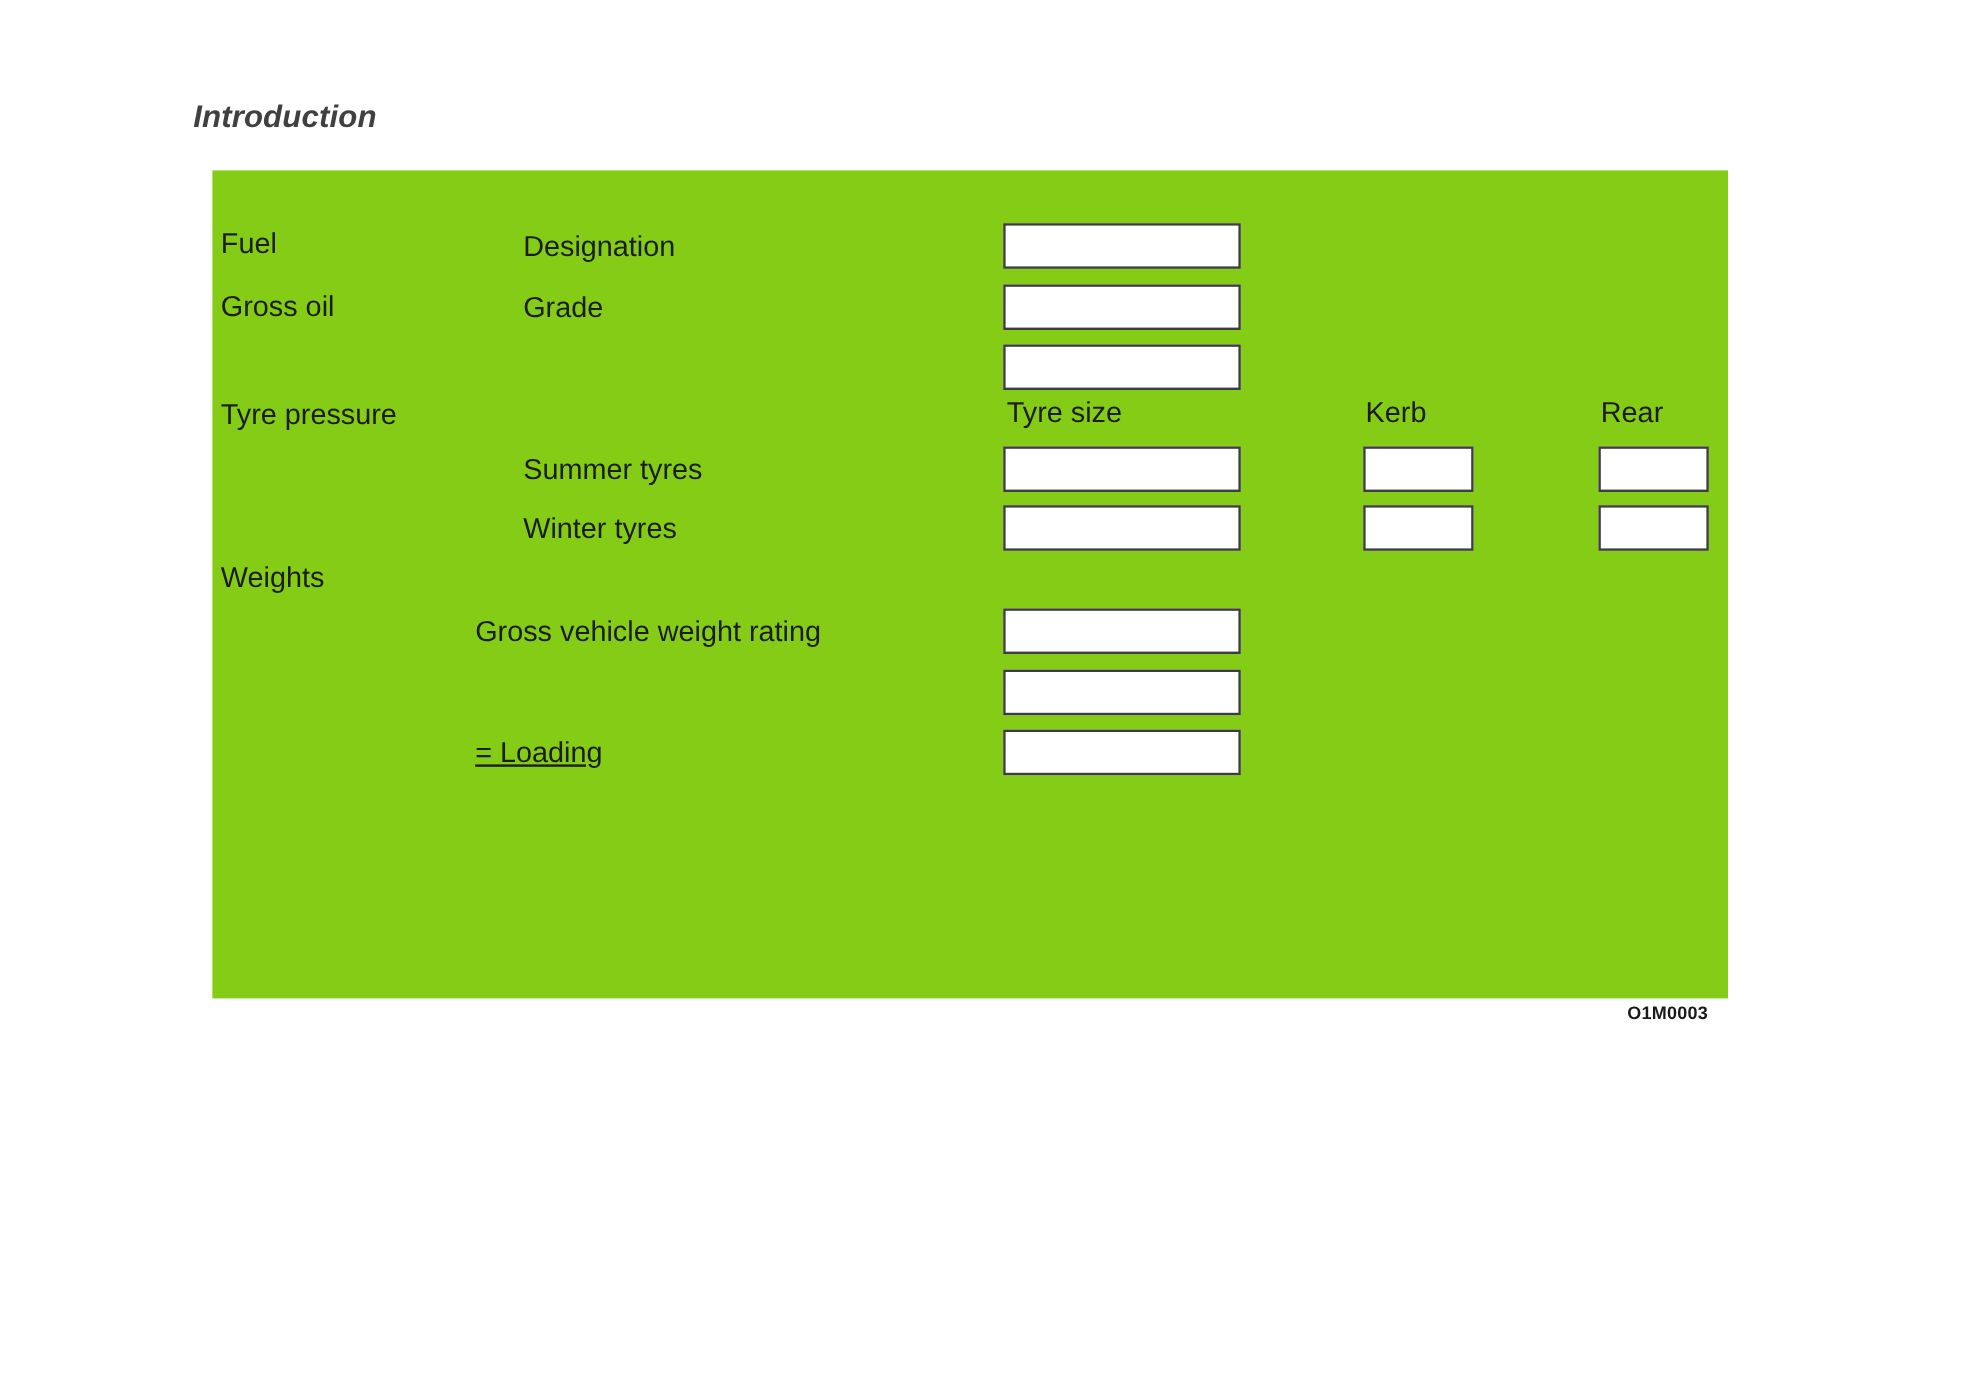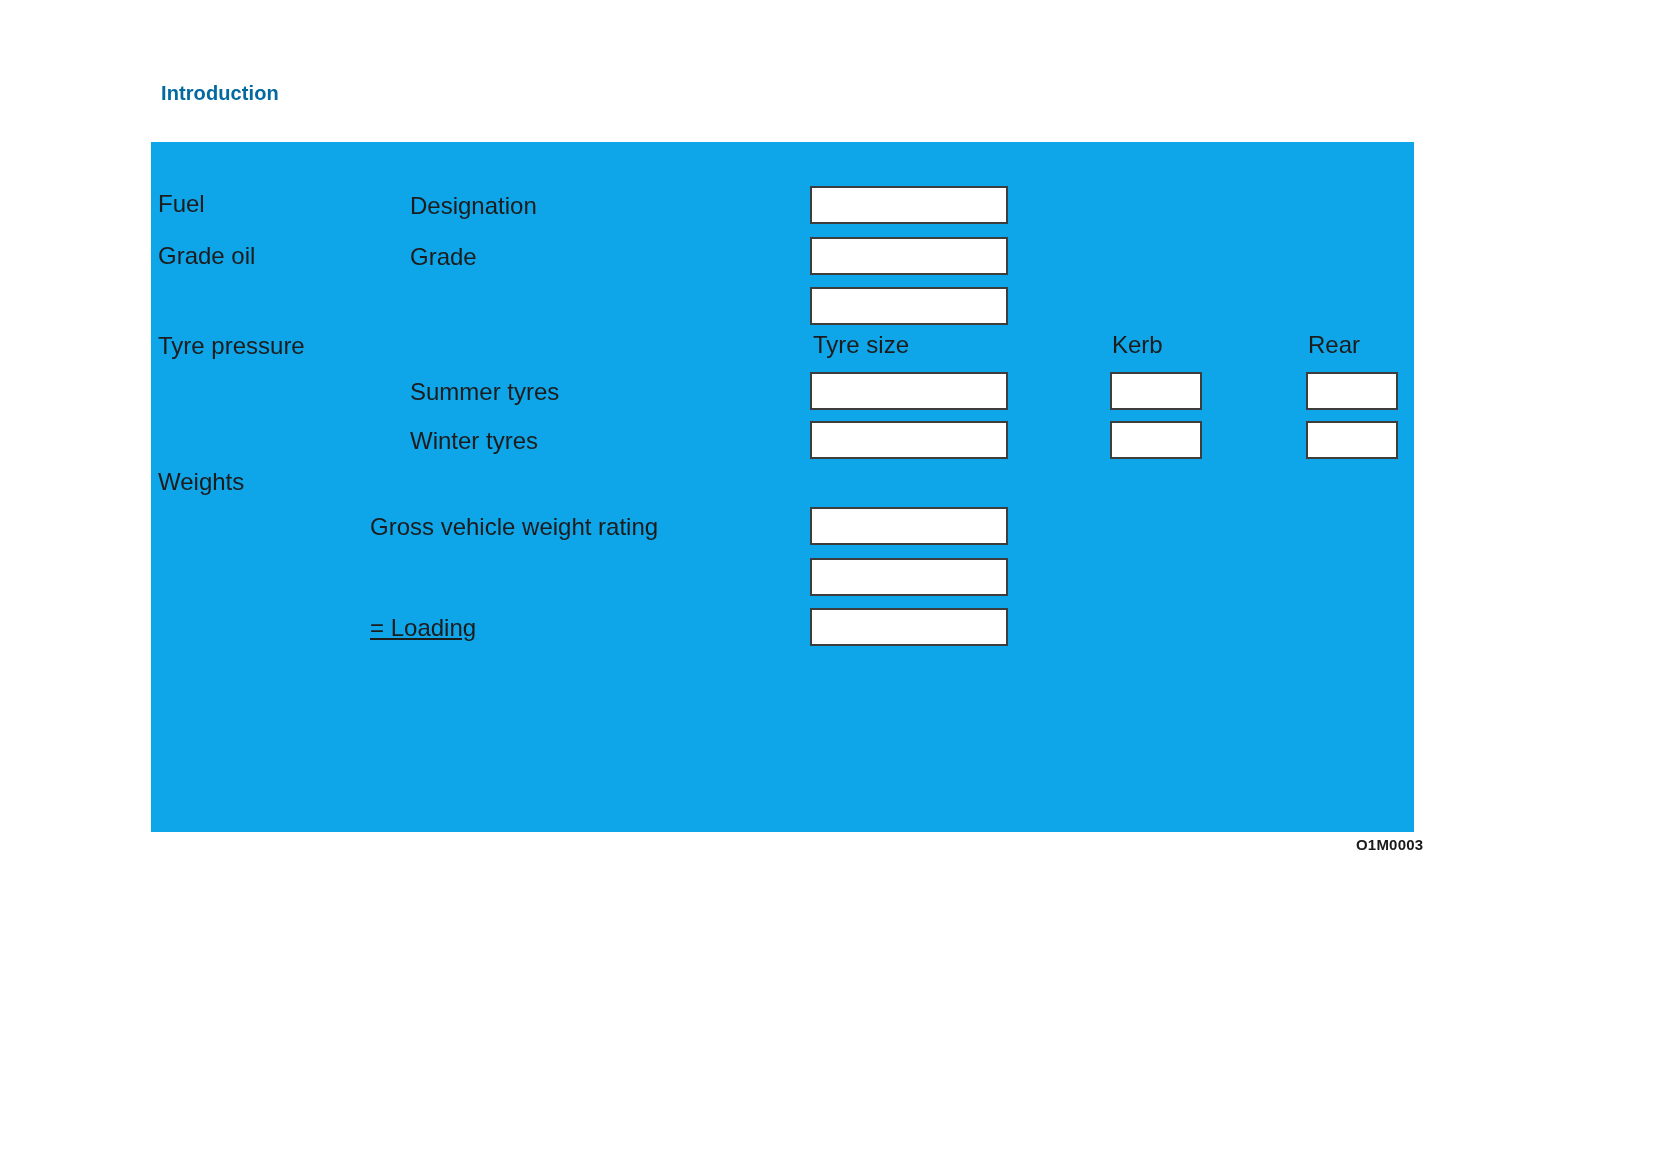--- a/index.html
+++ b/index.html
@@ -14,35 +14,36 @@
     font-family: "Liberation Sans", sans-serif;
     color: #1a1a1a;
     -webkit-font-smoothing: antialiased;
   }
 
   
   #page-title {
     position: absolute;
     left: 161px;
     top: 82px;
-    font-size: 20px;
+    font-size: 26px;
     font-weight: bold;
     letter-spacing: 0.1px;
-    color: #0369a1;
+    color: #404040;
     white-space: nowrap;
+    font-style: italic;
   }
 
   
   #form-panel {
     position: absolute;
-    left: 151px;
+    left: 177px;
     top: 142px;
     width: 1263px;
     height: 690px;
-    background: #0ea5e9;
+    background: #84cc16;
   }
 
   
   .section-label {
     position: absolute;
     font-size: 24px;
     color: #1c1c1c;
     white-space: nowrap;
   }
   .field-label {
@@ -83,21 +84,21 @@
 </style>
 </head>
 <body>
 
 <div id="page-title">Introduction</div>
 
 <div id="form-panel">
 
   <div class="section-label" style="left:7px; top:48px;">Fuel</div>
 
-  <div class="section-label" style="left:7px; top:100px;">Grade oil</div>
+  <div class="section-label" style="left:7px; top:100px;">Gross oil</div>
 
   <div class="section-label" style="left:7px; top:190px;">Tyre pressure</div>
 
   <div class="section-label" style="left:7px; top:326px;">Weights</div>
 
   <div class="field-label" style="left:259px; top:50px; width:390px;">Designation</div>
   <div class="entry-box wide" style="left:659px; top:44px;"></div>
 
   <div class="field-label" style="left:259px; top:101px; width:390px;">Grade</div>
   <div class="entry-box wide" style="left:659px; top:95px;"></div>

